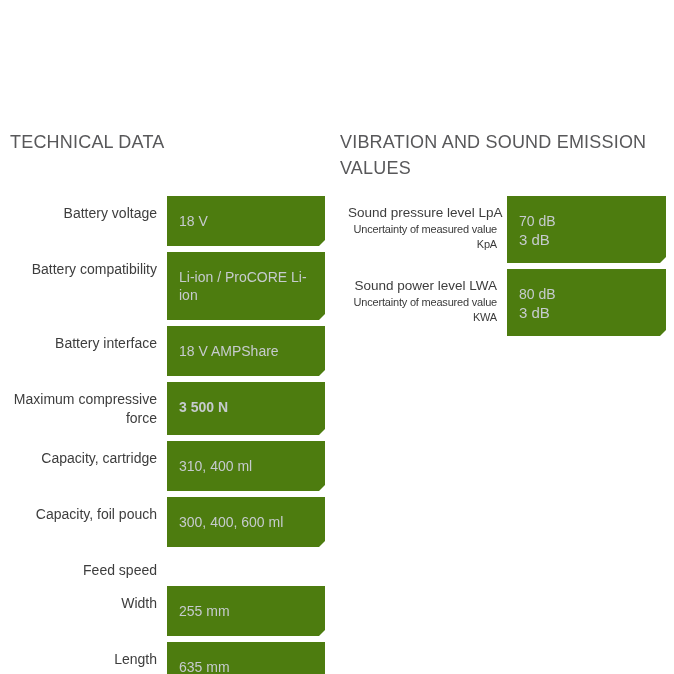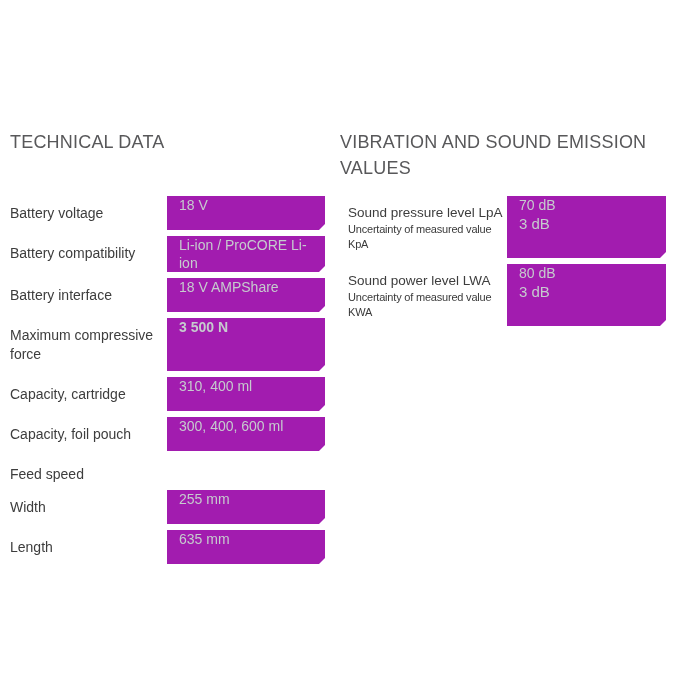--- a/index.html
+++ b/index.html
@@ -28,34 +28,35 @@
   .row { display: flex; align-items: stretch; margin-bottom: 6px; }
 
   .row-label {
     flex: 0 0 157px;
     width: 157px;
     box-sizing: border-box;
     padding: 8px 10px 0 0;
     font-size: 14px;
     line-height: 19px;
     color: #3d3d3d;
+    text-align: right;
   }
   .col-right .row-label {
     flex-basis: 167px;
     width: 167px;
     padding-left: 8px;
   }
 
   .value-box {
     flex: 1 1 auto;
-    background: #a21caf;
+    background: #4d7c0f;
     color: #c6cbce;
     font-size: 14px;
     line-height: 18px;
-    padding: 0 12px;
+    padding: 16px 12px;
     box-sizing: border-box;
     min-height: 34px;
     clip-path: polygon(0 0, 100% 0, 100% calc(100% - 6px), calc(100% - 6px) 100%, 0 100%);
   }
   .row.tall .value-box { min-height: 53px; font-weight: bold; }
 
   .sound-box { min-height: 62px; }
   .val-sub { font-size: 15px; line-height: 15px; margin-top: 2px; }
 
   .sound-label .main {

